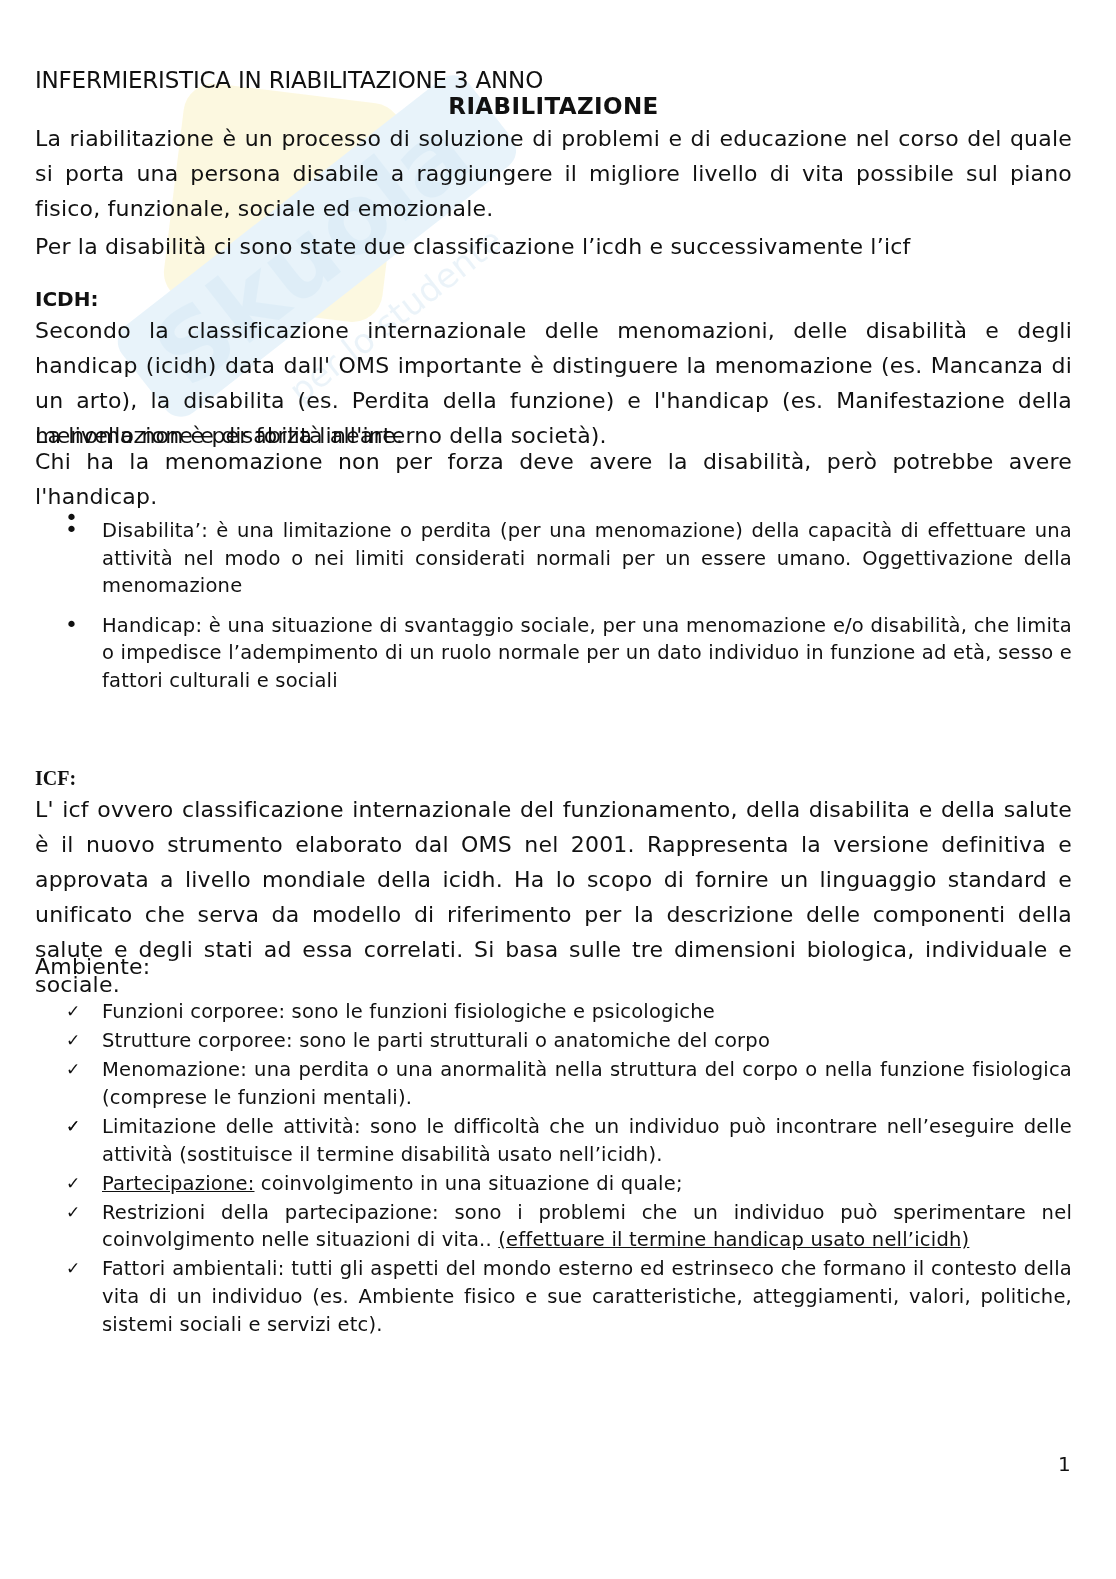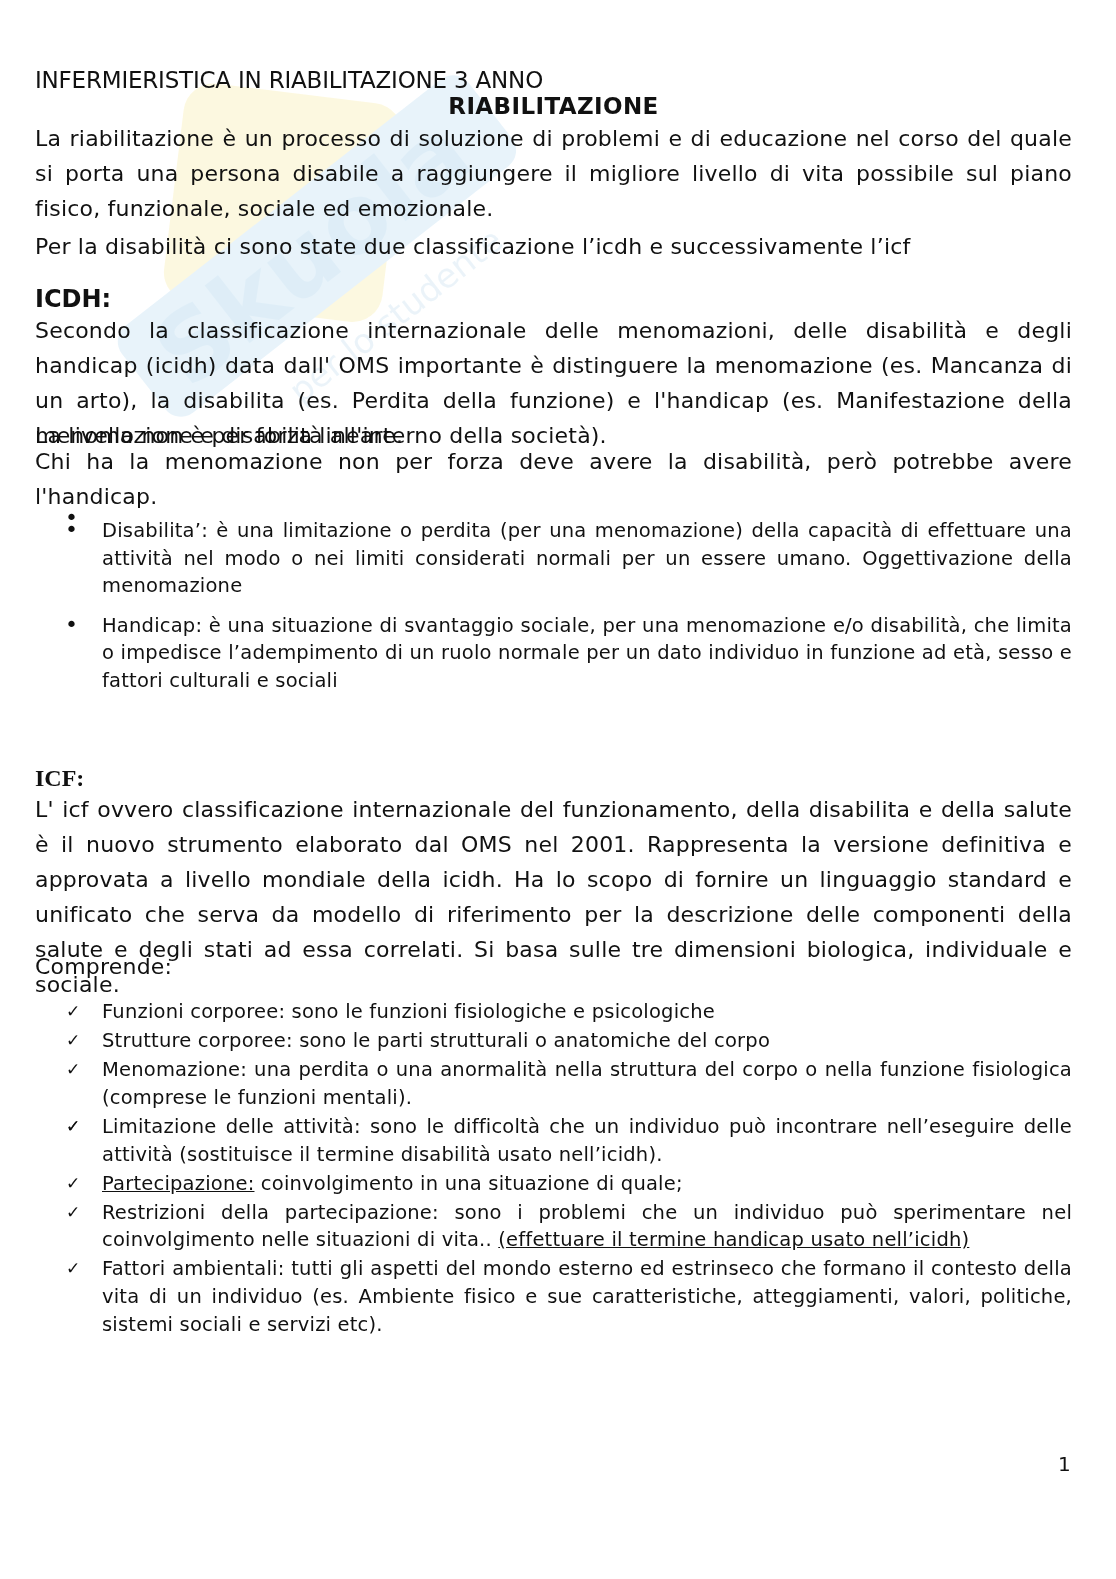--- a/index.html
+++ b/index.html
@@ -19,21 +19,21 @@
     }
     .title {
       position: absolute; top: 92px; left: 0; width: 1037px; text-align: center;
       font-weight: bold; font-size: 23px; line-height: 28px; letter-spacing: 0.4px;
     }
     .p {
       position: absolute; left: 0; width: 1037px; font-size: 22px; line-height: 35px;
       text-align: justify; letter-spacing: 0.2px;
     }
     .h {
-      position: absolute; left: 0; font-weight: bold; font-size: 24px; line-height: 26px;
+      position: absolute; left: 0; font-weight: bold; font-size: 20px; line-height: 26px;
     }
     .list { position: absolute; left: 0; width: 1037px; margin: 0; padding: 0; list-style: none; }
     .li {
       position: relative; padding-left: 67px; font-size: 19.5px; line-height: 27.6px;
       text-align: justify; letter-spacing: 0.2px;
     }
     .li .mark {
       position: absolute; left: 31px; top: 0; font-size: 17px;
     }
     .bullets .li { margin-bottom: 12px; }
@@ -83,21 +83,21 @@
     <li class="li">
       <span class="mark">•</span>
       <span>Handicap: è una situazione di svantaggio sociale, per una menomazione e/o disabilità, che limita o impedisce l’adempimento di un ruolo normale per un dato individuo in funzione ad età, sesso e fattori culturali e sociali</span>
     </li>
   </ul>
 
   <div class="h" style="top:765px;font-family:Liberation Serif, serif;">ICF:</div>
 
   <div class="p" style="top:792px;">L' icf ovvero classificazione internazionale del funzionamento, della disabilita e della salute è il nuovo strumento elaborato dal OMS nel 2001. Rappresenta la versione definitiva e approvata a livello mondiale della icidh. Ha lo scopo di fornire un linguaggio standard e unificato che serva da modello di riferimento per la descrizione delle componenti della salute e degli stati ad essa correlati. Si basa sulle tre dimensioni biologica, individuale e sociale.</div>
 
-  <div class="p" style="top:949px;">Comprende:</div>
+  <div class="p" style="top:949px;">Ambiente:</div>
 
   <ul class="list checks" style="top:998px;">
     <li class="li">
       <span class="mark">✓</span>
       <span>Funzioni corporee: sono le funzioni fisiologiche e psicologiche</span>
     </li>
     <li class="li">
       <span class="mark">✓</span>
       <span>Strutture corporee: sono le parti strutturali o anatomiche del corpo</span>
     </li>

